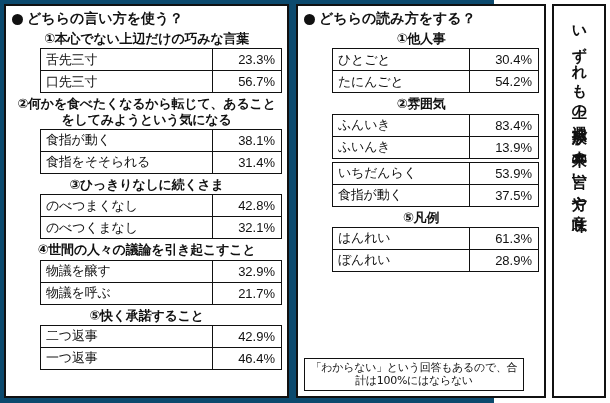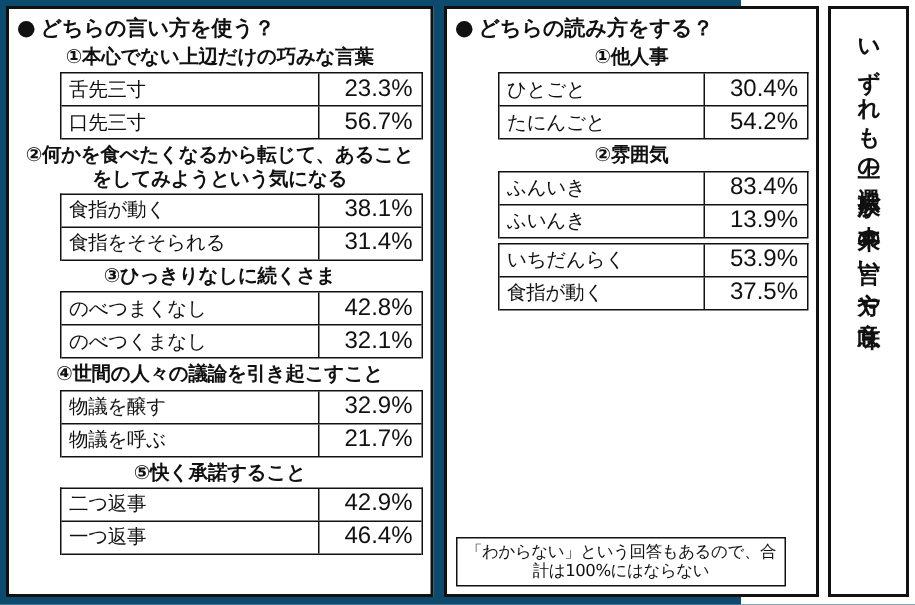--- a/index.html
+++ b/index.html
@@ -111,21 +111,21 @@
     font-size: 13px;
     color: #111111;
     display: flex;
     align-items: center;
     padding-left: 5px;
     letter-spacing: -0.2px;
     border-right: 1px solid #111111;
   }
   .row .val {
     flex: 0 0 62px;
-    font-size: 16px;
+    font-size: 13px;
     color: #111111;
     display: flex;
     align-items: center;
     justify-content: flex-end;
     padding-right: 6px;
     font-family: "Liberation Sans", sans-serif;
   }
   .footnote {
     position: absolute;
     left: 6px;
@@ -267,20 +267,33 @@
             <span class="val">53.9%</span>
           </div>
           <div class="row">
             <span class="ans">食指が動く</span>
             <span class="val">37.5%</span>
           </div>
         </div>
       </div>
 
 
+      <div class="qgroup">
+        <div class="qtext">⑤凡例</div>
+        <div class="rows">
+          <div class="row">
+            <span class="ans">はんれい</span>
+            <span class="val">61.3%</span>
+          </div>
+          <div class="row">
+            <span class="ans">ぼんれい</span>
+            <span class="val">28.9%</span>
+          </div>
+        </div>
+      </div>
     </div>
 
     <div class="footnote">「わからない」という回答もあるので、合計は100%にはならない</div>
   </div>
 
   <div id="side-note">
     <span class="vert-text">いずれも上の選択肢が本来の言い方や意味</span>
   </div>
 
 </div>

